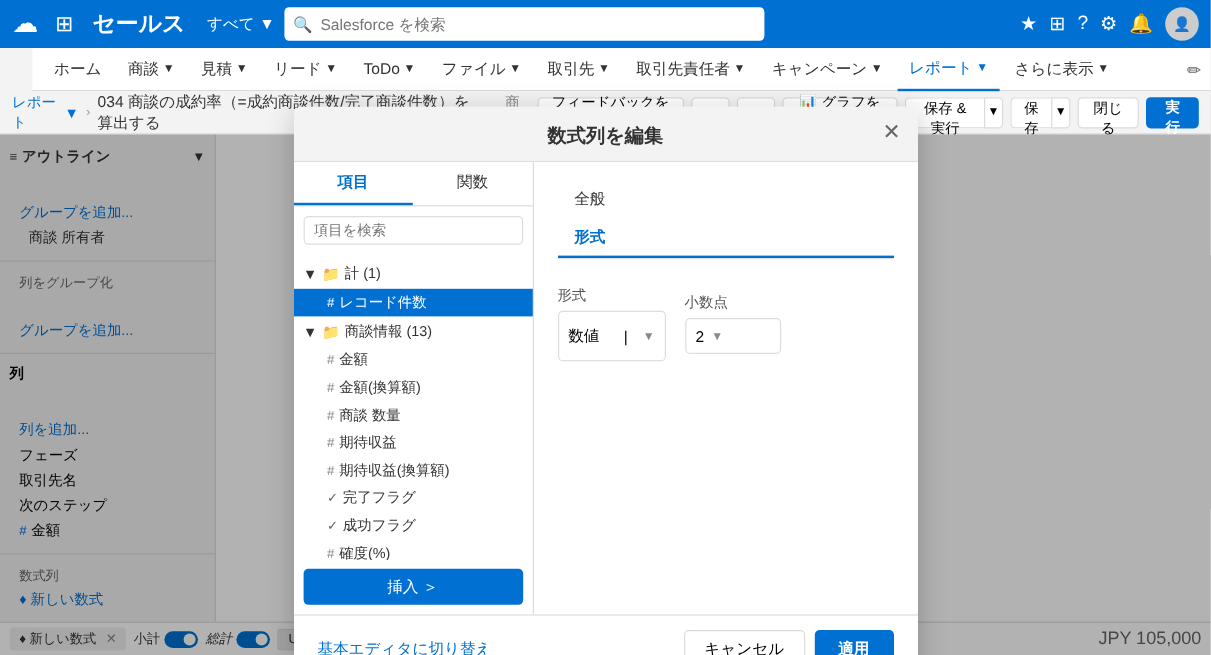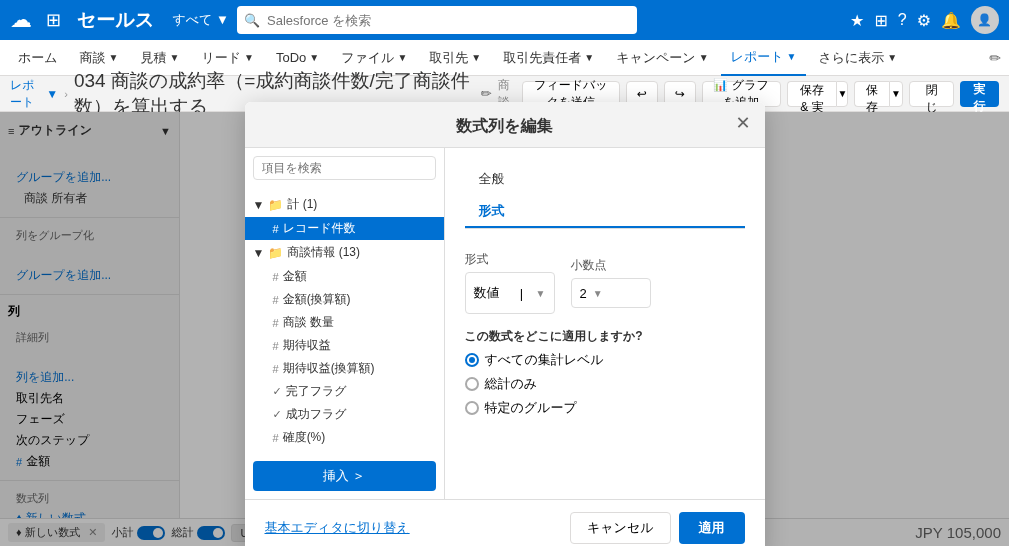--- a/index.html
+++ b/index.html
@@ -10,30 +10,30 @@
     .topbar-logo { color: white; font-size: 22px; margin-right: 6px; }
     .topbar-appname { color: white; font-size: 19px; font-weight: bold; margin-right: 10px; }
     .topbar-search { flex: 1; max-width: 400px; display: flex; align-items: center; background: white; border-radius: 4px; padding: 0 8px; height: 28px; gap: 6px; }
     .topbar-search input { border: none; outline: none; font-size: 13px; flex: 1; }
     .topbar-icons { margin-left: auto; display: flex; align-items: center; gap: 10px; color: white; font-size: 16px; }
     .topbar-avatar { width: 28px; height: 28px; border-radius: 50%; background: #ccc; overflow: hidden; display: flex; align-items: center; justify-content: center; font-size: 12px; }
     .topbar-nav-dropdown { color: white; font-size: 13px; cursor: pointer; display: flex; align-items: center; gap: 2px; }
     .apps-icon { color: white; font-size: 18px; margin-right: 8px; }
 
     
-    .navbar { background: white; height: 36px; display: flex; align-items: center; border-bottom: 1px solid #dddbda; padding: 0 8px; gap: 2px; }
+    .navbar { background: white; height: 36px; display: flex; align-items: center; border-bottom: 1px solid #dddbda; padding: 0 8px; gap: 2px; margin-left: 27px; }
     .nav-item { padding: 0 10px; height: 36px; display: flex; align-items: center; font-size: 13px; color: #333; cursor: pointer; position: relative; white-space: nowrap; }
     .nav-item.active { color: #0070d2; border-bottom: 2px solid #0070d2; }
     .nav-item .arrow { font-size: 10px; margin-left: 3px; }
     .nav-edit-icon { margin-left: auto; color: #666; font-size: 14px; cursor: pointer; }
 
     
     .report-toolbar { background: #f3f3f3; border-bottom: 1px solid #dddbda; height: 36px; display: flex; align-items: center; padding: 0 10px; gap: 6px; }
     .report-breadcrumb { font-size: 12px; color: #0070d2; cursor: pointer; display: flex; align-items: center; gap: 3px; }
-    .report-title { font-size: 19px; color: #333; }
+    .report-title { font-size: 13px; color: #333; }
     .report-toolbar-actions { margin-left: auto; display: flex; align-items: center; gap: 6px; }
     .btn-toolbar { height: 26px; padding: 0 10px; border: 1px solid #dddbda; border-radius: 4px; background: white; font-size: 12px; cursor: pointer; display: flex; align-items: center; gap: 4px; }
     .btn-save-split { display: flex; }
     .btn-save-main { height: 26px; padding: 0 8px; background: white; border: 1px solid #dddbda; border-right: none; border-radius: 4px 0 0 4px; font-size: 12px; cursor: pointer; }
     .btn-save-arrow { height: 26px; width: 20px; background: white; border: 1px solid #dddbda; border-radius: 0 4px 4px 0; font-size: 10px; cursor: pointer; display: flex; align-items: center; justify-content: center; }
     .btn-run { height: 26px; padding: 0 12px; background: #0070d2; color: white; border: none; border-radius: 4px; font-size: 12px; cursor: pointer; font-weight: bold; }
     .btn-close { height: 26px; padding: 0 10px; background: white; border: 1px solid #dddbda; border-radius: 4px; font-size: 12px; cursor: pointer; }
 
     
     .main-content { display: flex; height: calc(546px - 40px - 36px - 36px); position: relative; }
@@ -185,24 +185,23 @@
     <hr class="panel-divider">
     <div class="panel-section">
       <div class="panel-label">列をグループ化</div>
       <div class="panel-add">グループを追加...</div>
     </div>
     <hr class="panel-divider">
     <div class="panel-col-header">
       <span>列</span>
     </div>
     <div class="panel-section">
-      <div class="panel-label">詳細列</div>
       <div class="panel-add">列を追加...</div>
+      <div class="panel-col-item">フェーズ</div>
       <div class="panel-col-item">取引先名</div>
-      <div class="panel-col-item">フェーズ</div>
       <div class="panel-col-item">次のステップ</div>
       <div class="panel-col-item">
         <span class="hash-blue">#</span> 金額
       </div>
     </div>
     <hr class="panel-divider">
     <div class="panel-section">
       <div class="panel-label">数式列</div>
       <div class="panel-col-item" style="color:#0070d2;">♦ 新しい数式</div>
     </div>
@@ -214,20 +213,24 @@
     <div class="modal">
 
       <div class="modal-header">
         <span class="modal-title">数式列を編集</span>
         <button class="modal-close">✕</button>
       </div>
 
       <div class="modal-body">
 
         <div class="modal-left">
+          <div class="modal-tabs">
+            <div class="modal-tab active">項目</div>
+            <div class="modal-tab">関数</div>
+          </div>
           <div class="modal-search">
             <input type="text" placeholder="項目を検索" style="">
           </div>
           <div class="modal-tree">
 
             <div class="tree-folder">
               <span>▼</span>
               <span>📁</span>
               <span>計 (1)</span>
             </div>
@@ -297,37 +300,20 @@
             </div>
             <div class="form-group">
               <div class="form-label">小数点</div>
               <div class="decimal-select">
                 <span>2</span>
                 <span class="form-select-arrow">▼</span>
               </div>
             </div>
           </div>
 
-          <div class="apply-section">
-            <div class="apply-label">この数式をどこに適用しますか?</div>
-            <div class="radio-group">
-              <label class="radio-item">
-                <span class="radio-circle checked"></span>
-                <span>すべての集計レベル</span>
-              </label>
-              <label class="radio-item">
-                <span class="radio-circle unchecked"></span>
-                <span>総計のみ</span>
-              </label>
-              <label class="radio-item">
-                <span class="radio-circle unchecked"></span>
-                <span>特定のグループ</span>
-              </label>
-            </div>
-          </div>
         </div>
       </div>
 
       <div class="modal-footer">
         <button class="btn-link">基本エディタに切り替え</button>
         <div class="footer-actions">
           <button class="btn-cancel">キャンセル</button>
           <button class="btn-apply">適用</button>
         </div>
       </div>
@@ -340,21 +326,21 @@
   <div class="tab-pill">
     <span>♦ 新しい数式</span>
     <span class="close-formula">✕</span>
   </div>
   <div style="display:flex;align-items:center;gap:4px;">
     <span>小計</span>
     <div class="toggle-track">
       <div class="toggle-thumb"></div>
     </div>
   </div>
-  <div style="display:flex;align-items:flex-end;gap:4px;">
+  <div style="display:flex;align-items:flex-end;gap:4px;font-style:italic;">
     <span>総計</span>
     <div class="toggle-track">
       <div class="toggle-thumb"></div>
     </div>
   </div>
   <div class="bottom-tabs">
     <div class="bottom-tab">University of Atlanta</div>
     <div class="bottom-tab">O'L Closed Won</div>
     <div class="bottom-tab">University of AZ test/sitecore</div>
   </div>

